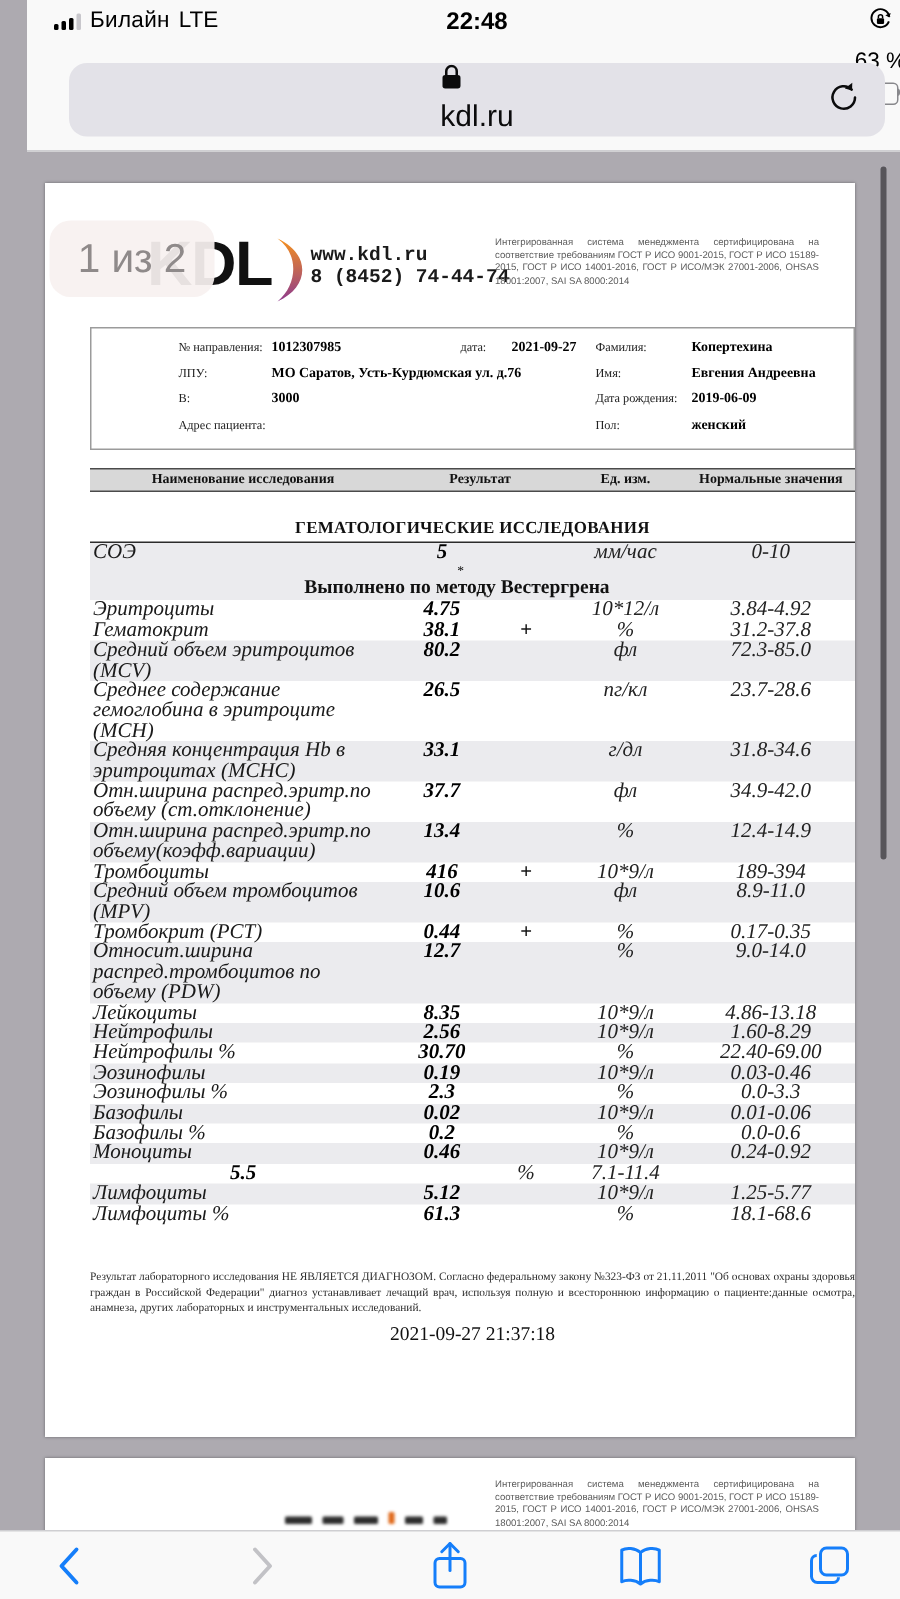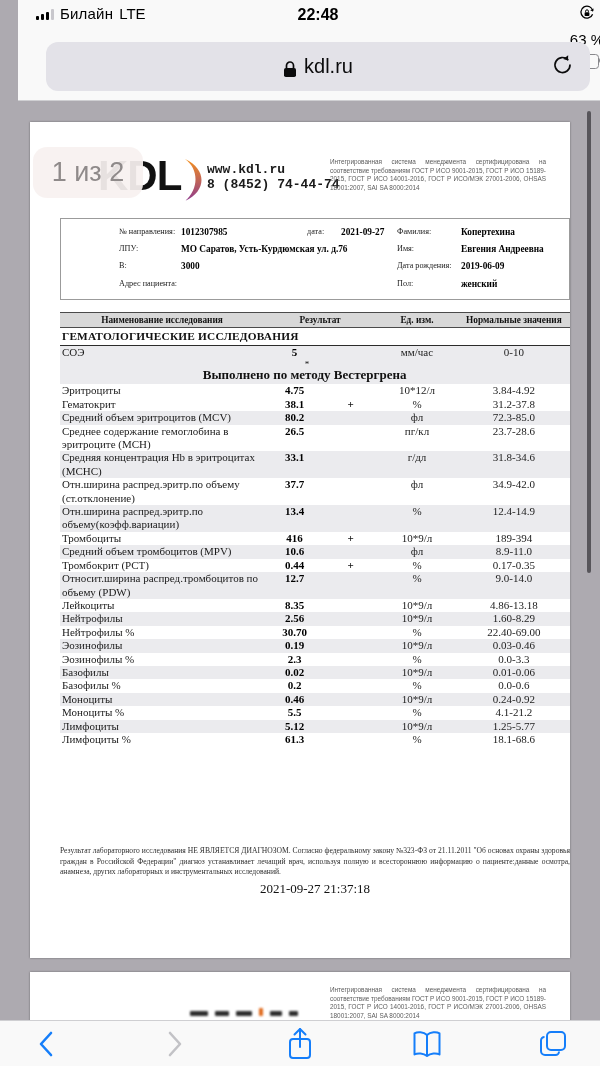--- a/index.html
+++ b/index.html
@@ -23,21 +23,21 @@
   .sigbars i:nth-child(3){height:8px}.sigbars i:nth-child(4){height:11px;background:#c8c7cc}
   .battery{position:relative;width:27px;height:13px;}
   .batt-body{position:absolute;left:0;top:0;width:24px;height:13px;border:1px solid #88888c;border-radius:3.5px;}
   .batt-fill{position:absolute;left:1.5px;top:1.5px;height:10px;border-radius:2px;background:#34c759;}
   .batt-tip{position:absolute;right:0;top:4px;width:2px;height:5px;background:#88888c;border-radius:0 2px 2px 0;}
   .batt-bolt{position:absolute;left:6px;top:0px;}
 
   .url-row{position:absolute;top:42px;left:0;width:600px;}
   .url-field{position:absolute;left:28px;top:0;width:544px;height:49px;background:#e3e2e8;
              border-radius:12px;display:flex;align-items:center;justify-content:center;}
-  .url-text{font-size:20px;color:#0b0b0c;display:flex;align-items:flex-end;gap:7px;}
+  .url-text{font-size:20px;color:#0b0b0c;display:flex;align-items:flex-start;gap:7px;flex-direction:column;}
   .reload-btn{position:absolute;right:14px;top:11px;width:27px;height:27px;background:none;border:none;padding:0;cursor:pointer;}
 
   
   .content{position:absolute;top:101px;left:0;width:600px;height:919px;background:#adaab0;}
   .page{position:absolute;left:30px;width:540px;background:#fff;box-shadow:0 0 2px rgba(0,0,0,.4);}
   .page1{top:21px;height:836px;font-family:"Liberation Serif",serif;color:#111;}
   .page2{top:871px;height:60px;overflow:hidden;font-family:"Liberation Serif",serif;}
   .scrollbar{position:absolute;right:9px;top:10px;width:4px;height:462px;background:#57555a;border-radius:2px;}
 
   
@@ -65,24 +65,24 @@
   .left .ilabel.p3{left:198px}.left .ivalue.p4{left:232px}
   .right .ilabel.p1{left:12px}.right .ivalue.p2{left:76px}
 
   
   .rtable{position:absolute;left:30px;top:190px;width:510px;}
   .rt-header{display:grid;grid-template-columns:40% 22% 16% 22%;background:#d8d8d8;
              border-top:1.5px solid #4a4a4a;border-bottom:1.5px solid #4a4a4a;
              font-weight:bold;font-size:9.3px;padding:2px 0;}
   .rt-header span{text-align:center;}
   .rt-header span:first-child{text-align:center;}
-  .rt-section{font-weight:bold;font-size:11.3px;padding:2px 2px 3px;border-bottom:1.2px solid #2b2b2b;letter-spacing:.2px;}
+  .rt-section{font-weight:bold;font-size:11.3px;padding:18px 2px 3px;border-bottom:1.2px solid #2b2b2b;letter-spacing:.2px;text-align:center;}
   .rt-band{background:#ebebee;padding-bottom:3px;}
   .rt-row{display:grid;grid-template-columns:40% 12% 10% 16% 22%;min-height:13.4px;
-          align-items:start;font-size:11px;line-height:13.4px;}
+          align-items:start;font-size:14px;line-height:13.4px;font-style:italic;}
   .rt-row.shaded{background:#ebebee;}
   .c-name{padding-left:2px;padding-right:6px;color:#1a1a1a;}
   .c-res{font-weight:bold;text-align:center;color:#000;}
   .c-flag{text-align:center;font-weight:bold;}
   .c-unit,.c-norm{text-align:center;color:#222;}
   .rt-star{font-size:9px;margin-left:48%;line-height:10px;height:9px;}
   .rt-method{font-weight:bold;font-size:13px;margin-left:28%;line-height:13px;}
 
   
   .p1-footer{position:absolute;left:30px;top:724px;width:510px;}
@@ -372,25 +372,24 @@
               <span class="c-norm">0.0-0.6</span>
             </div>
             <div class="rt-row shaded">
               <span class="c-name">Моноциты</span>
               <span class="c-res">0.46</span>
               <span class="c-flag"></span>
               <span class="c-unit">10*9/л</span>
               <span class="c-norm">0.24-0.92</span>
             </div>
             <div class="rt-row">
-              <span class="c-name">Моноциты %</span>
               <span class="c-res">5.5</span>
               <span class="c-flag"></span>
               <span class="c-unit">%</span>
-              <span class="c-norm">4.1-21.2</span>
+              <span class="c-norm">7.1-11.4</span>
             </div>
             <div class="rt-row shaded">
               <span class="c-name">Лимфоциты</span>
               <span class="c-res">5.12</span>
               <span class="c-flag"></span>
               <span class="c-unit">10*9/л</span>
               <span class="c-norm">1.25-5.77</span>
             </div>
             <div class="rt-row">
               <span class="c-name">Лимфоциты %</span>

